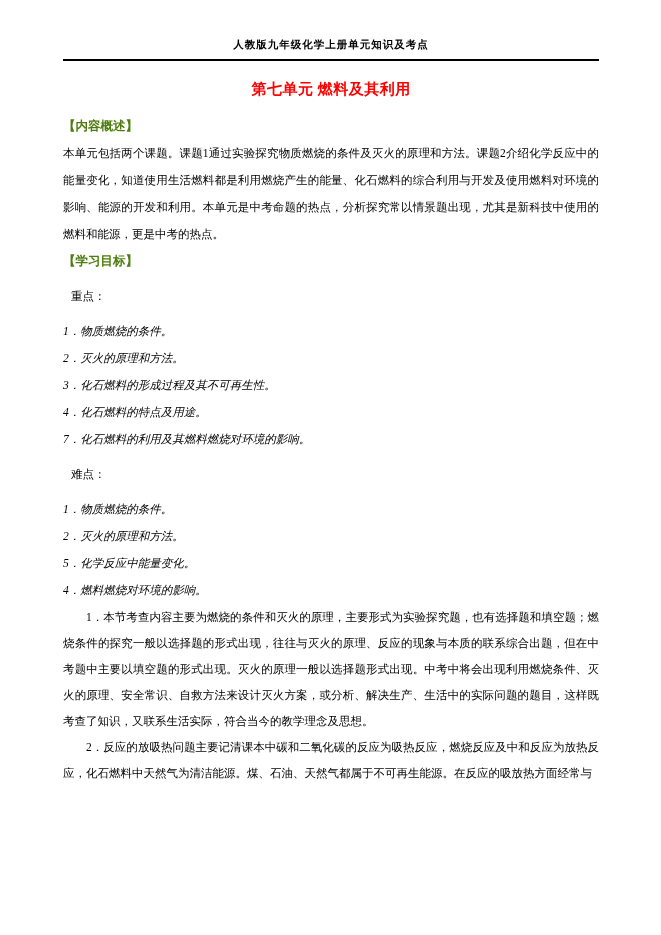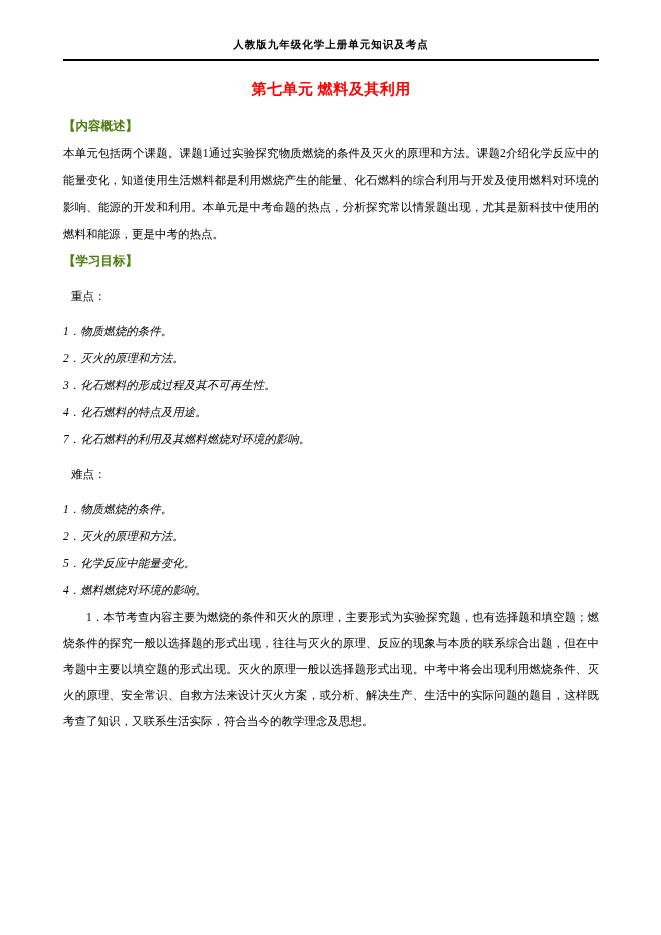--- a/index.html
+++ b/index.html
@@ -100,14 +100,15 @@
   <p class="plain-line">难点：</p>
 
   <p class="list-line">1．物质燃烧的条件。</p>
   <p class="list-line">2．灭火的原理和方法。</p>
   <p class="list-line">5．化学反应中能量变化。</p>
   <p class="list-line">4．燃料燃烧对环境的影响。</p>
 
 
   <p class="analysis-para">1．本节考查内容主要为燃烧的条件和灭火的原理，主要形式为实验探究题，也有选择题和填空题；燃烧条件的探究一般以选择题的形式出现，往往与灭火的原理、反应的现象与本质的联系综合出题，但在中考题中主要以填空题的形式出现。灭火的原理一般以选择题形式出现。中考中将会出现利用燃烧条件、灭火的原理、安全常识、自救方法来设计灭火方案，或分析、解决生产、生活中的实际问题的题目，这样既考查了知识，又联系生活实际，符合当今的教学理念及思想。</p>
 
+  <p class="analysis-para">2．反应的放吸热问题主要记清课本中碳和二氧化碳的反应为吸热反应，燃烧反应及中和反应为放热反应，化石燃料中天然气为清洁能源。煤、石油、天然气都属于不可再生能源。在反应的吸放热方面经常与</p>
 
 </div>
 
 </body></html>

